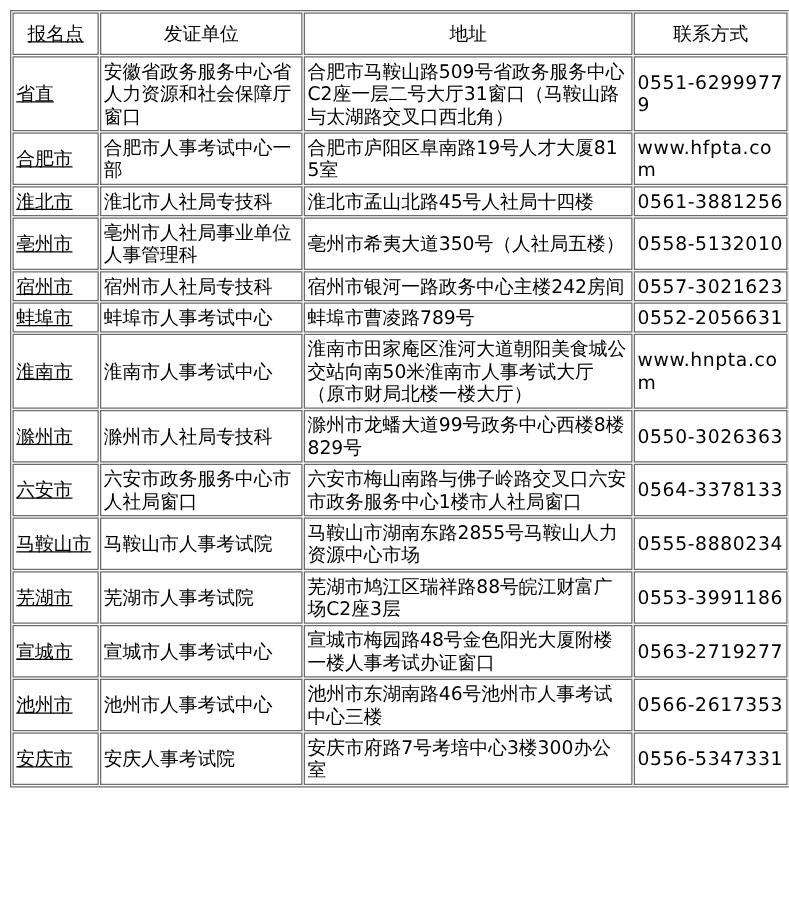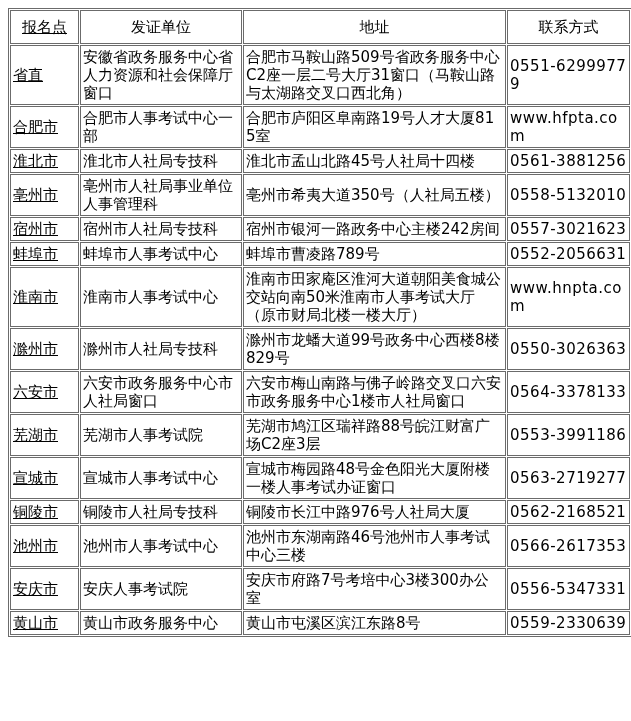--- a/index.html
+++ b/index.html
@@ -115,56 +115,50 @@
     <td class="col-contact cell-contact">0550-3026363</td>
   </tr>
 
   <tr>
     <td class="col-point cell-point">六安市</td>
     <td class="col-unit cell-unit">六安市政务服务中心市人社局窗口</td>
     <td class="col-address cell-address">六安市梅山南路与佛子岭路交叉口六安市政务服务中心1楼市人社局窗口</td>
     <td class="col-contact cell-contact">0564-3378133</td>
   </tr>
 
+  <tr>
+    <td class="col-point cell-point">马鞍山市</td>
+    <td class="col-unit cell-unit">马鞍山市人事考试院</td>
+    <td class="col-address cell-address">马鞍山市湖南东路2855号马鞍山人力资源中心市场</td>
+    <td class="col-contact cell-contact">0555-8880234</td>
+  </tr>
 
   <tr>
     <td class="col-point cell-point">芜湖市</td>
     <td class="col-unit cell-unit">芜湖市人事考试院</td>
     <td class="col-address cell-address">芜湖市鸠江区瑞祥路88号皖江财富广场C2座3层</td>
     <td class="col-contact cell-contact">0553-3991186</td>
   </tr>
 
   <tr>
     <td class="col-point cell-point">宣城市</td>
     <td class="col-unit cell-unit">宣城市人事考试中心</td>
     <td class="col-address cell-address">宣城市梅园路48号金色阳光大厦附楼一楼人事考试办证窗口</td>
     <td class="col-contact cell-contact">0563-2719277</td>
   </tr>
 
-  <tr>
-    <td class="col-point cell-point">铜陵市</td>
-    <td class="col-unit cell-unit">铜陵市人社局专技科</td>
-    <td class="col-address cell-address">铜陵市长江中路976号人社局大厦</td>
-    <td class="col-contact cell-contact">0562-2168521</td>
-  </tr>
 
   <tr>
     <td class="col-point cell-point">池州市</td>
     <td class="col-unit cell-unit">池州市人事考试中心</td>
     <td class="col-address cell-address">池州市东湖南路46号池州市人事考试中心三楼</td>
     <td class="col-contact cell-contact">0566-2617353</td>
   </tr>
 
   <tr>
     <td class="col-point cell-point">安庆市</td>
     <td class="col-unit cell-unit">安庆人事考试院</td>
     <td class="col-address cell-address">安庆市府路7号考培中心3楼300办公室</td>
     <td class="col-contact cell-contact">0556-5347331</td>
   </tr>
 
-  <tr>
-    <td class="col-point cell-point">黄山市</td>
-    <td class="col-unit cell-unit">黄山市政务服务中心</td>
-    <td class="col-address cell-address">黄山市屯溪区滨江东路8号</td>
-    <td class="col-contact cell-contact">0559-2330639</td>
-  </tr>
 </tbody>
 </table>
 
 </body></html>

